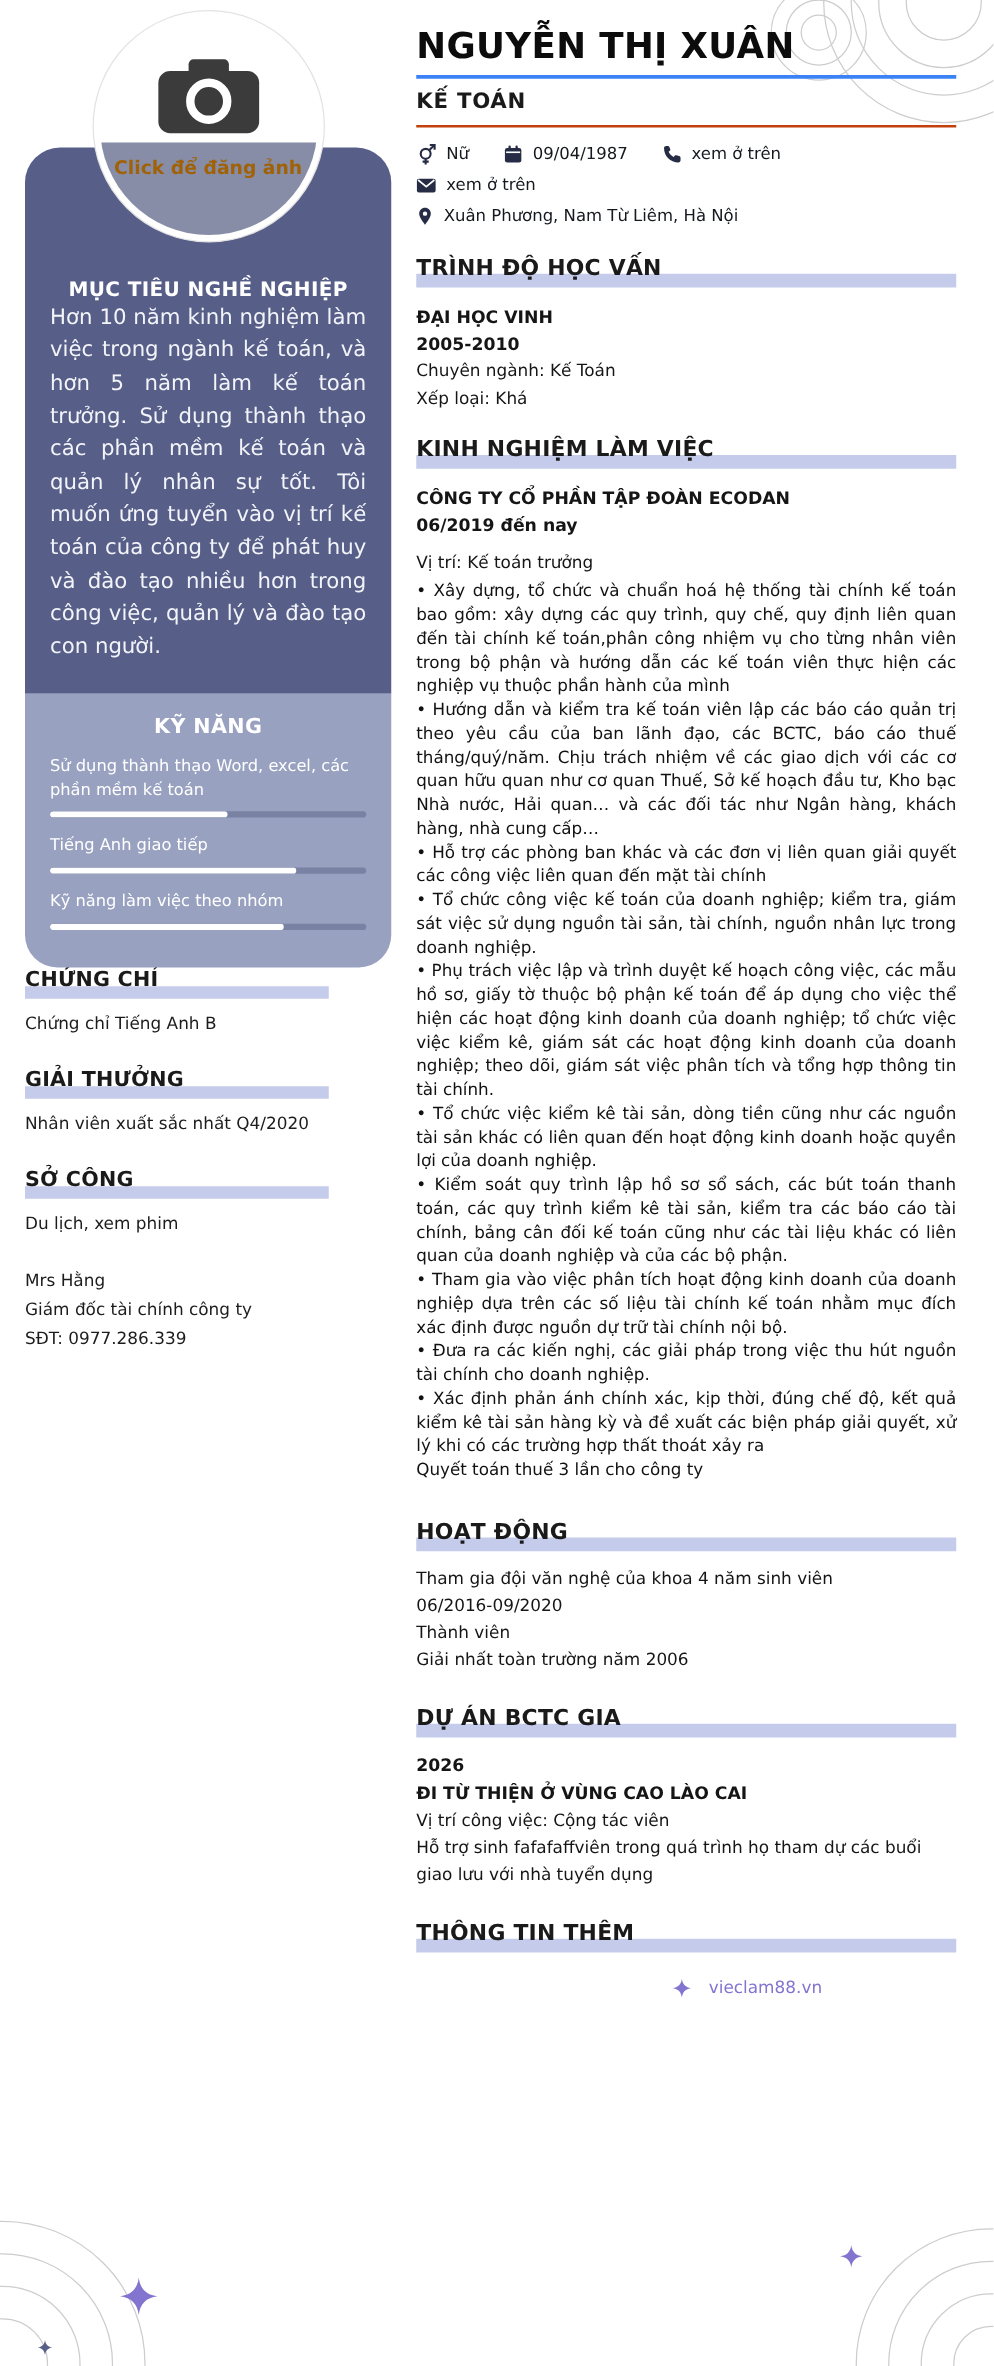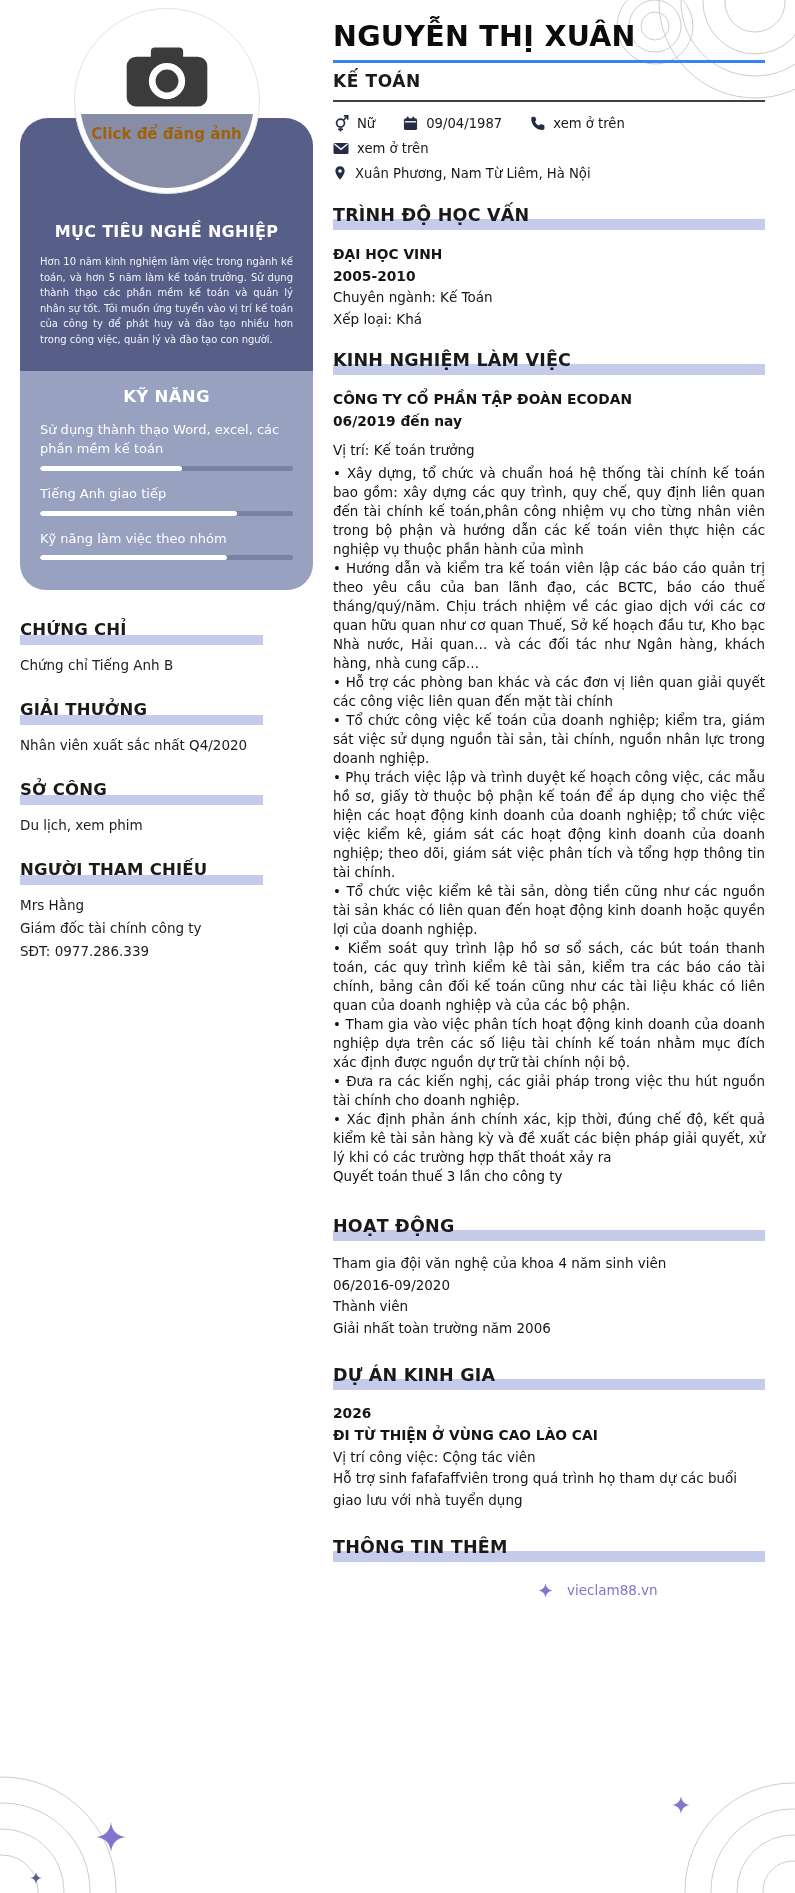--- a/index.html
+++ b/index.html
@@ -28,44 +28,44 @@
   .photo-overlay {
     position:absolute; left:0; right:0; bottom:0; height:74px;
     background:rgba(84,92,128,.70); display:flex; justify-content:center;
     padding-top:11px; color:#a16207; font-size:15px; font-weight:600;
   }
   .objective {
     margin-top:118px; background:#575f88; border-radius:28px 28px 0 0;
     padding:104px 20px 24px; color:#fff; position:relative; z-index:1;
   }
   .objective h2 { font-size:16px; text-align:center; letter-spacing:.3px; }
-  .objective p { margin-top:13px; font-size:10px; line-height:1.55; text-align:justify; color:#f3f4f9; }
+  .objective p { font-size:17px; line-height:1.55; text-align:justify; color:#f3f4f9; }
   .skills {
     background:#99a1c0; border-radius:0 0 26px 26px; padding:16px 20px 30px;
     color:#fff; position:relative; z-index:1;
   }
   .skills h2 { font-size:16.5px; text-align:center; margin-bottom:15px; letter-spacing:.3px; }
   .skill { margin-bottom:14px; }
   .skill-label { font-size:13px; line-height:1.45; margin-bottom:7px; }
   .skill-bar { height:5px; background:#7a82a4; border-radius:3px; overflow:hidden; }
   .skill-fill { height:100%; background:#ffffff; border-radius:3px; }
 
-  .left-sections { padding-top:30px; }
+  .left-sections { }
   .lsec { margin-bottom:23px; }
   .lheading { position:relative; height:24px; margin-bottom:10px; }
   .lheading .hbar { position:absolute; left:0; bottom:-1px; width:243px; height:10px; background:#c5cbea; }
   .lheading .htxt { position:relative; font-size:16.5px; font-weight:bold; letter-spacing:.2px; }
   .lsec .line { font-size:13.5px; line-height:1.7; color:#1c1c1c; }
 
   
   .main { position:absolute; left:333px; top:20px; width:432px; }
   .name { font-size:28.5px; font-weight:800; letter-spacing:.3px; color:#0c0c0c;
           border-bottom:3px solid #3b82f6; padding-bottom:7px; }
   .subtitle { font-size:17px; font-weight:bold; letter-spacing:.6px;
-          border-bottom:2px solid #404040; padding:8px 0 9px; }
+          border-bottom:2px solid #c2410c; padding:8px 0 9px; }
   .contact { margin-top:13px; font-size:13.2px; color:#15181f; }
   .crow { display:flex; align-items:center; margin-bottom:9px; }
   .crow .citem { display:flex; align-items:center; gap:8px; margin-right:28px; }
   .cicon { flex:0 0 auto; display:block; }
 
   .rheading { position:relative; height:25px; }
   .rheading .hbar { position:absolute; left:0; right:0; bottom:0; height:11px; background:#c5cbea; }
   .rheading .htxt { position:relative; font-size:17.5px; font-weight:800; letter-spacing:.2px; }
   .mt24 { margin-top:24px; } .mt20 { margin-top:20px; } .mt30 { margin-top:30px; } .mt26 { margin-top:26px; }
 
@@ -190,24 +190,20 @@
 
       <div class="lsec">
         <div class="lheading">
           <span class="hbar"></span>
           <span class="htxt">SỞ CÔNG</span>
         </div>
         <div class="line">Du lịch, xem phim</div>
       </div>
 
       <div class="lsec">
-        <div class="lheading">
-          <span class="hbar"></span>
-          <span class="htxt">NGƯỜI THAM CHIẾU</span>
-        </div>
         <div class="line">Mrs Hằng</div>
         <div class="line">Giám đốc tài chính công ty</div>
         <div class="line">SĐT: 0977.286.339</div>
       </div>
 
     </div>
   </aside>
 
   <main class="main">
 
@@ -302,21 +298,21 @@
     </div>
     <div class="act-lines rbody">
       <div>Tham gia đội văn nghệ của khoa 4 năm sinh viên</div>
       <div>06/2016-09/2020</div>
       <div>Thành viên</div>
       <div>Giải nhất toàn trường năm 2006</div>
     </div>
 
     <div class="rheading mt26">
       <span class="hbar"></span>
-      <span class="htxt">DỰ ÁN KINH GIA</span>
+      <span class="htxt">DỰ ÁN BCTC GIA</span>
     </div>
     <div class="proj rbody">
       <div class="bold-line">2026</div>
       <div class="bold-line">ĐI TỪ THIỆN Ở VÙNG CAO LÀO CAI</div>
       <div class="line">Vị trí công việc: Cộng tác viên</div>
       <div class="line">Hỗ trợ sinh fafafaffviên trong quá trình họ tham dự các buổi giao lưu với nhà tuyển dụng</div>
     </div>
 
     <div class="rheading mt26">
       <span class="hbar"></span>

